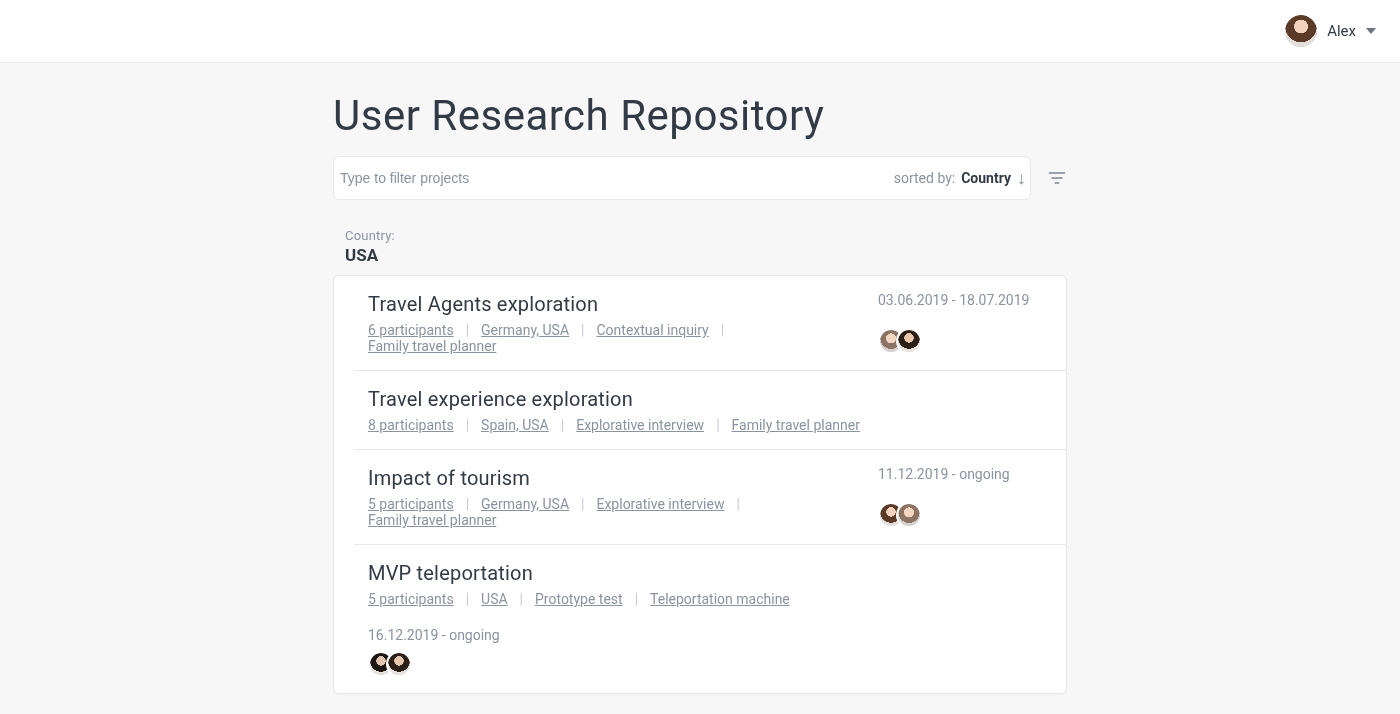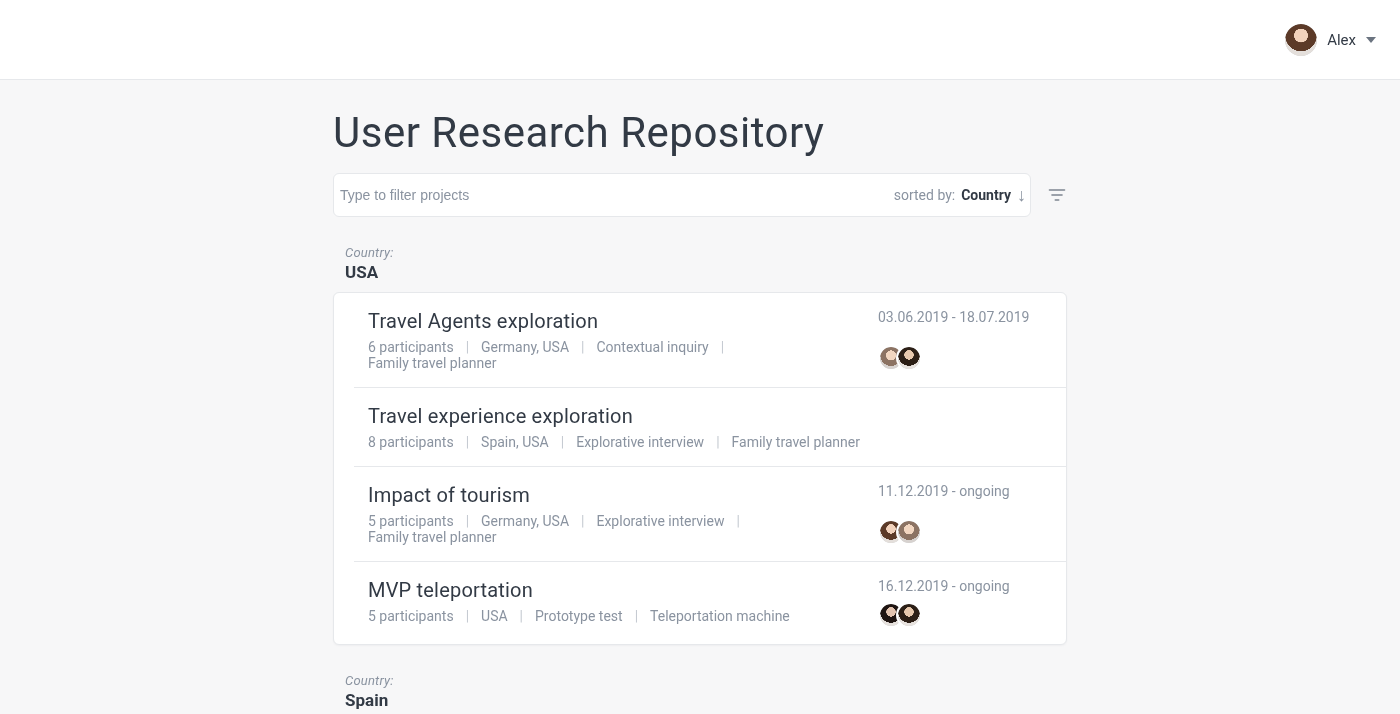--- a/index.html
+++ b/index.html
@@ -16,21 +16,21 @@
     font-family: -apple-system, BlinkMacSystemFont, "Segoe UI", Roboto, Helvetica, Arial, sans-serif;
     background: var(--bg);
     color: var(--text-dark);
     font-size: 14px;
     width: 1400px;
     height: 714px;
     overflow: hidden;
   }
   
   .topbar {
-    height: 80px;
+    height: 63px;
     background: var(--white);
     border-bottom: 1px solid var(--border);
     display: flex;
     align-items: center;
     justify-content: flex-end;
     padding: 0 24px;
   }
   .user-menu {
     display: flex;
     align-items: center;
@@ -119,56 +119,56 @@
   }
   .filter-toggle {
     color: var(--text-light);
     cursor:pointer;
     display:flex;
     align-items:center;
   }
   .filter-toggle svg { width:20px; height:20px; stroke:#7d8590; }
   
   .group-header { margin-top: 28px; padding-left:12px; }
-  .group-label { font-size:13px; color: var(--text-light); letter-spacing:.2px;font-style:italic; }
+  .group-label { font-size:13px; color: var(--text-light); letter-spacing:.2px; }
   .group-value { font-size:17px; font-weight:700; color: var(--text-dark); margin-top:2px; }
   
   .project-list {
     margin-top:10px;
     background: var(--white);
     border:1px solid var(--border);
     border-radius:6px;
     box-shadow: 0 1px 2px rgba(20,30,50,.04);
     padding-left: 20px;
   }
   .project-card {
     padding:16px 18px 16px 14px;
     border-bottom:1px solid var(--border);
     display:flex;
     justify-content:space-between;
     gap:20px;
     cursor:pointer;
   }
-  .project-card:last-child{ border-bottom:none; }
+  .project-card:last-child{ border-bottom:none;flex-direction:column; }
   .project-main { min-width:0; }
   .project-title {
     font-size:20px;
     font-weight:400;
     color: var(--text-dark);
     letter-spacing:.2px;
   }
   .project-meta {
     margin-top:6px;
     font-size:14px;
     color: var(--text-light);
     display:flex;
     flex-wrap:wrap;
     gap:0;
   }
-  .meta-item { white-space:nowrap; }
+  .meta-item { white-space:nowrap;text-decoration:underline; }
   .meta-sep { margin:0 12px; color:#c5cad1; }
   .project-side {
     display:flex;
     flex-direction:column;
     align-items:flex-start;
     justify-content:space-between;
     min-width:170px;
   }
   .project-dates {
     font-size:14px;

